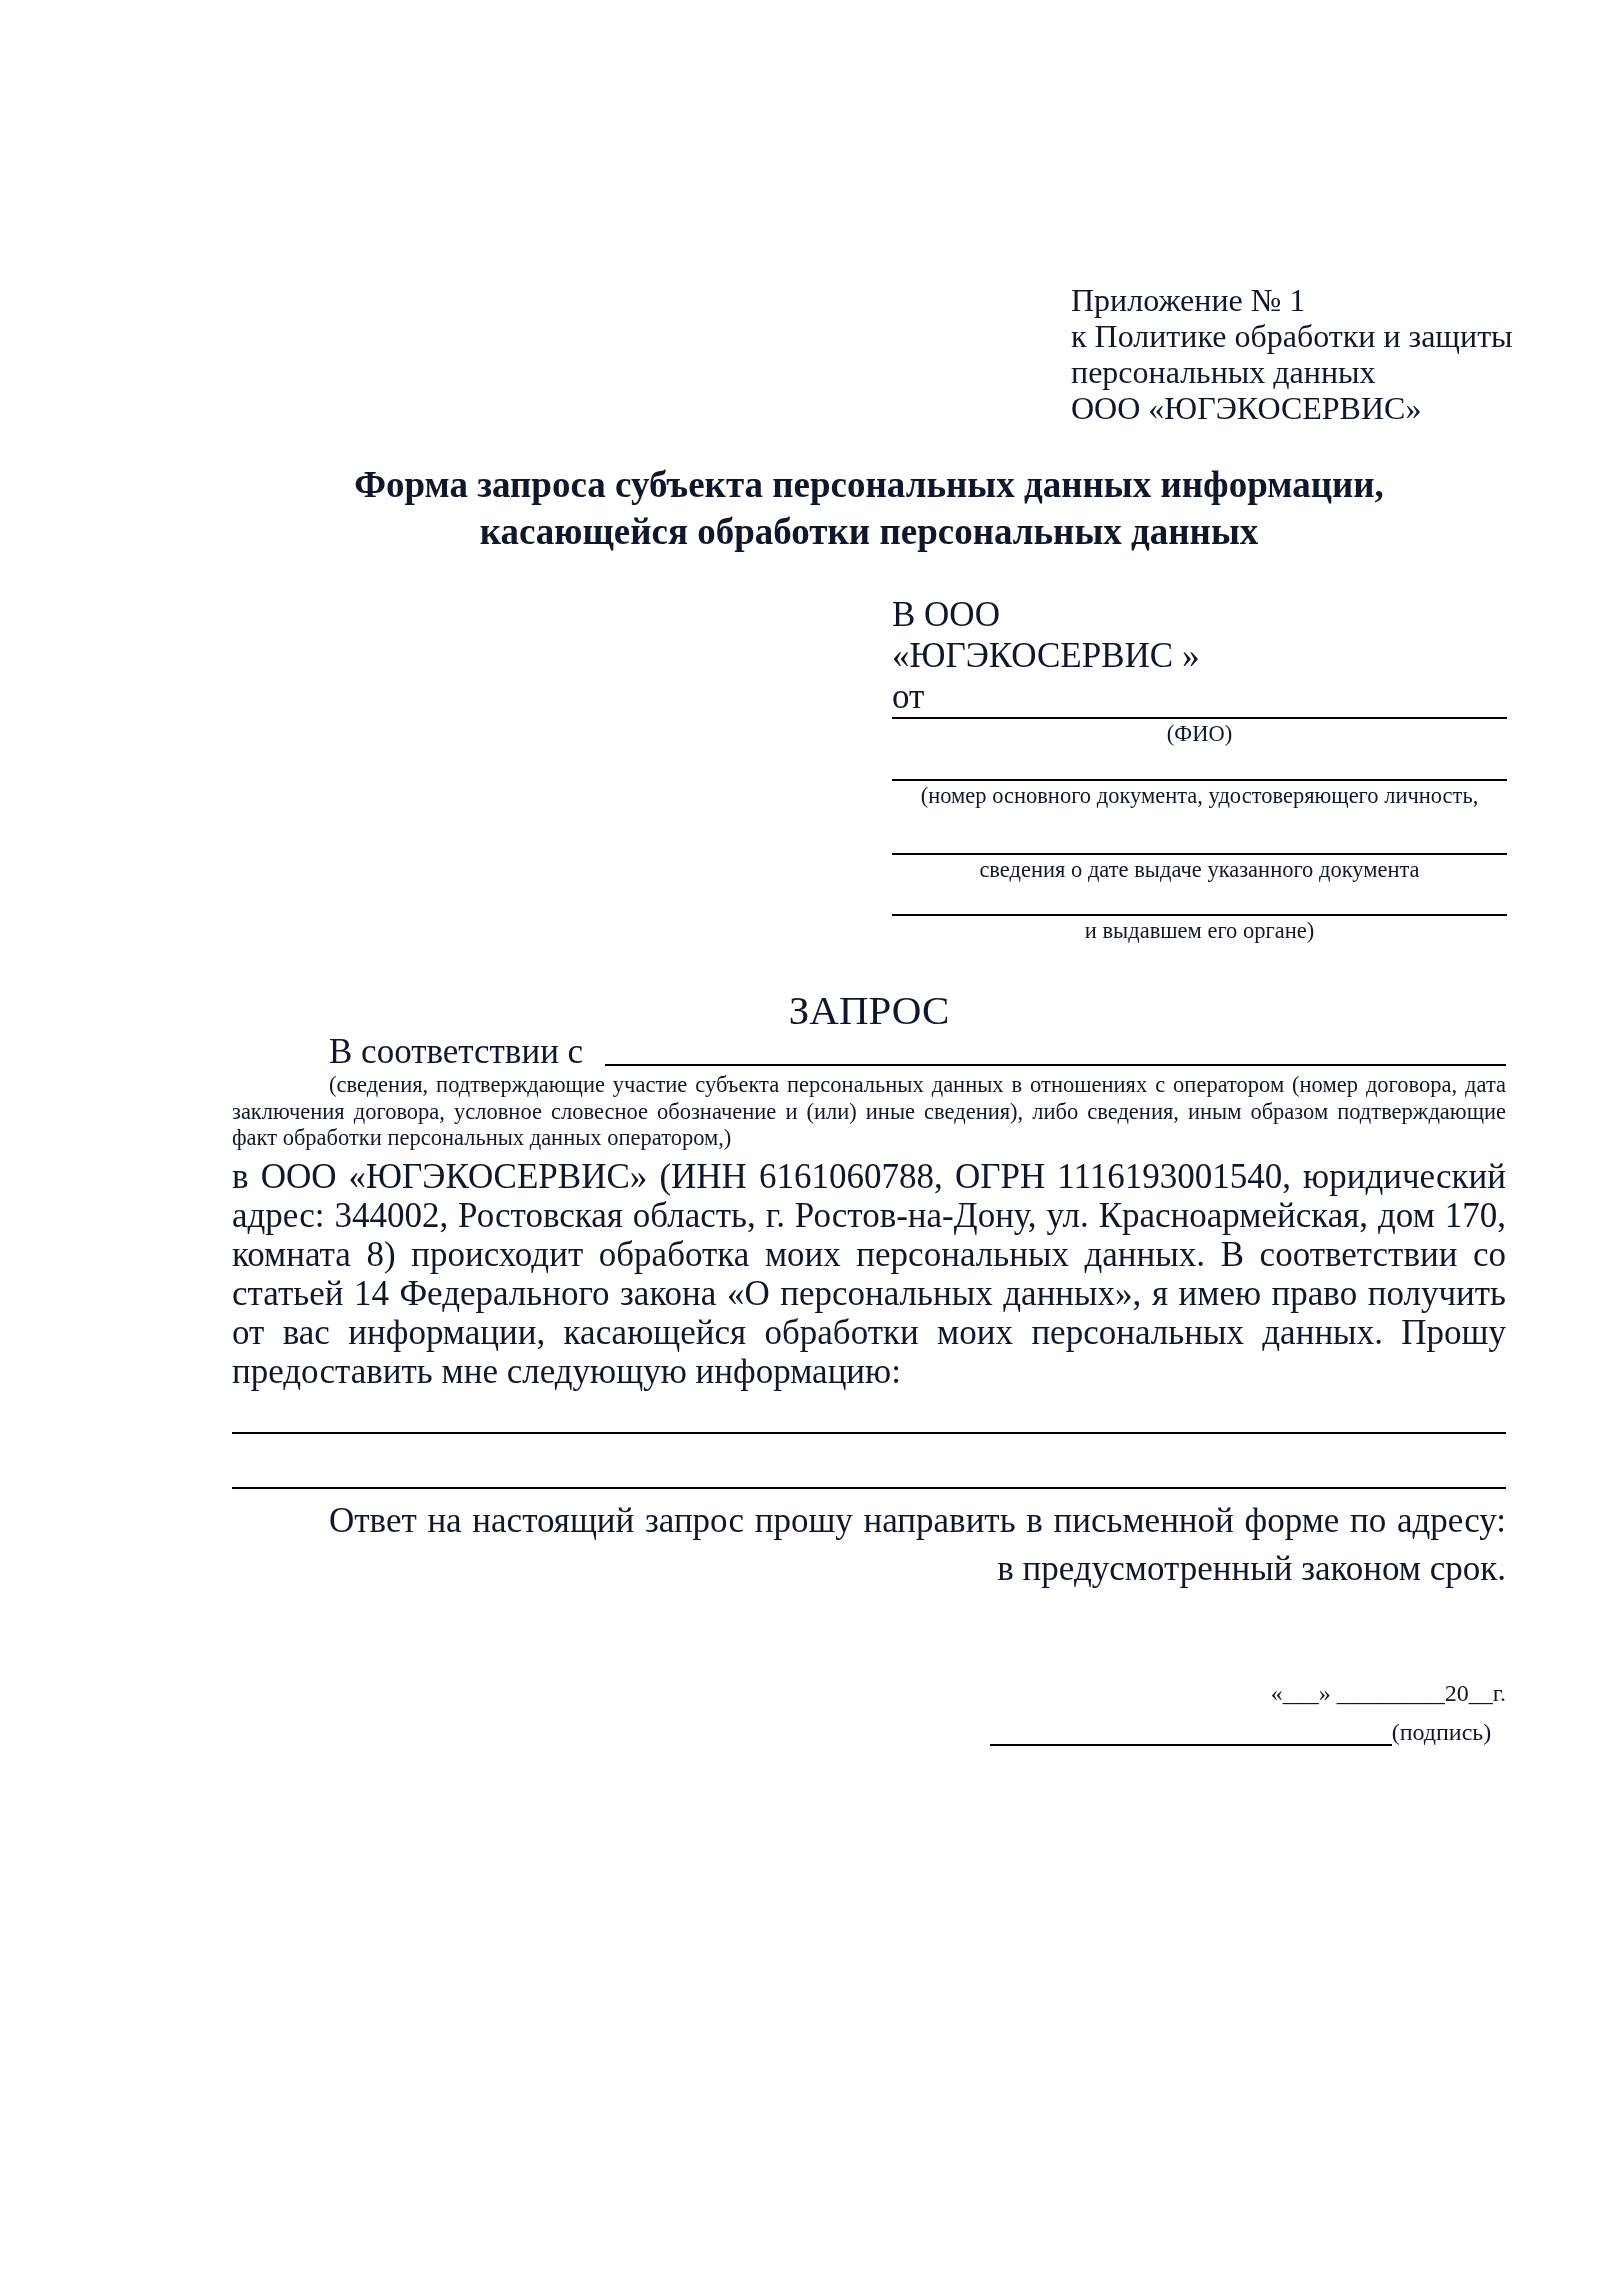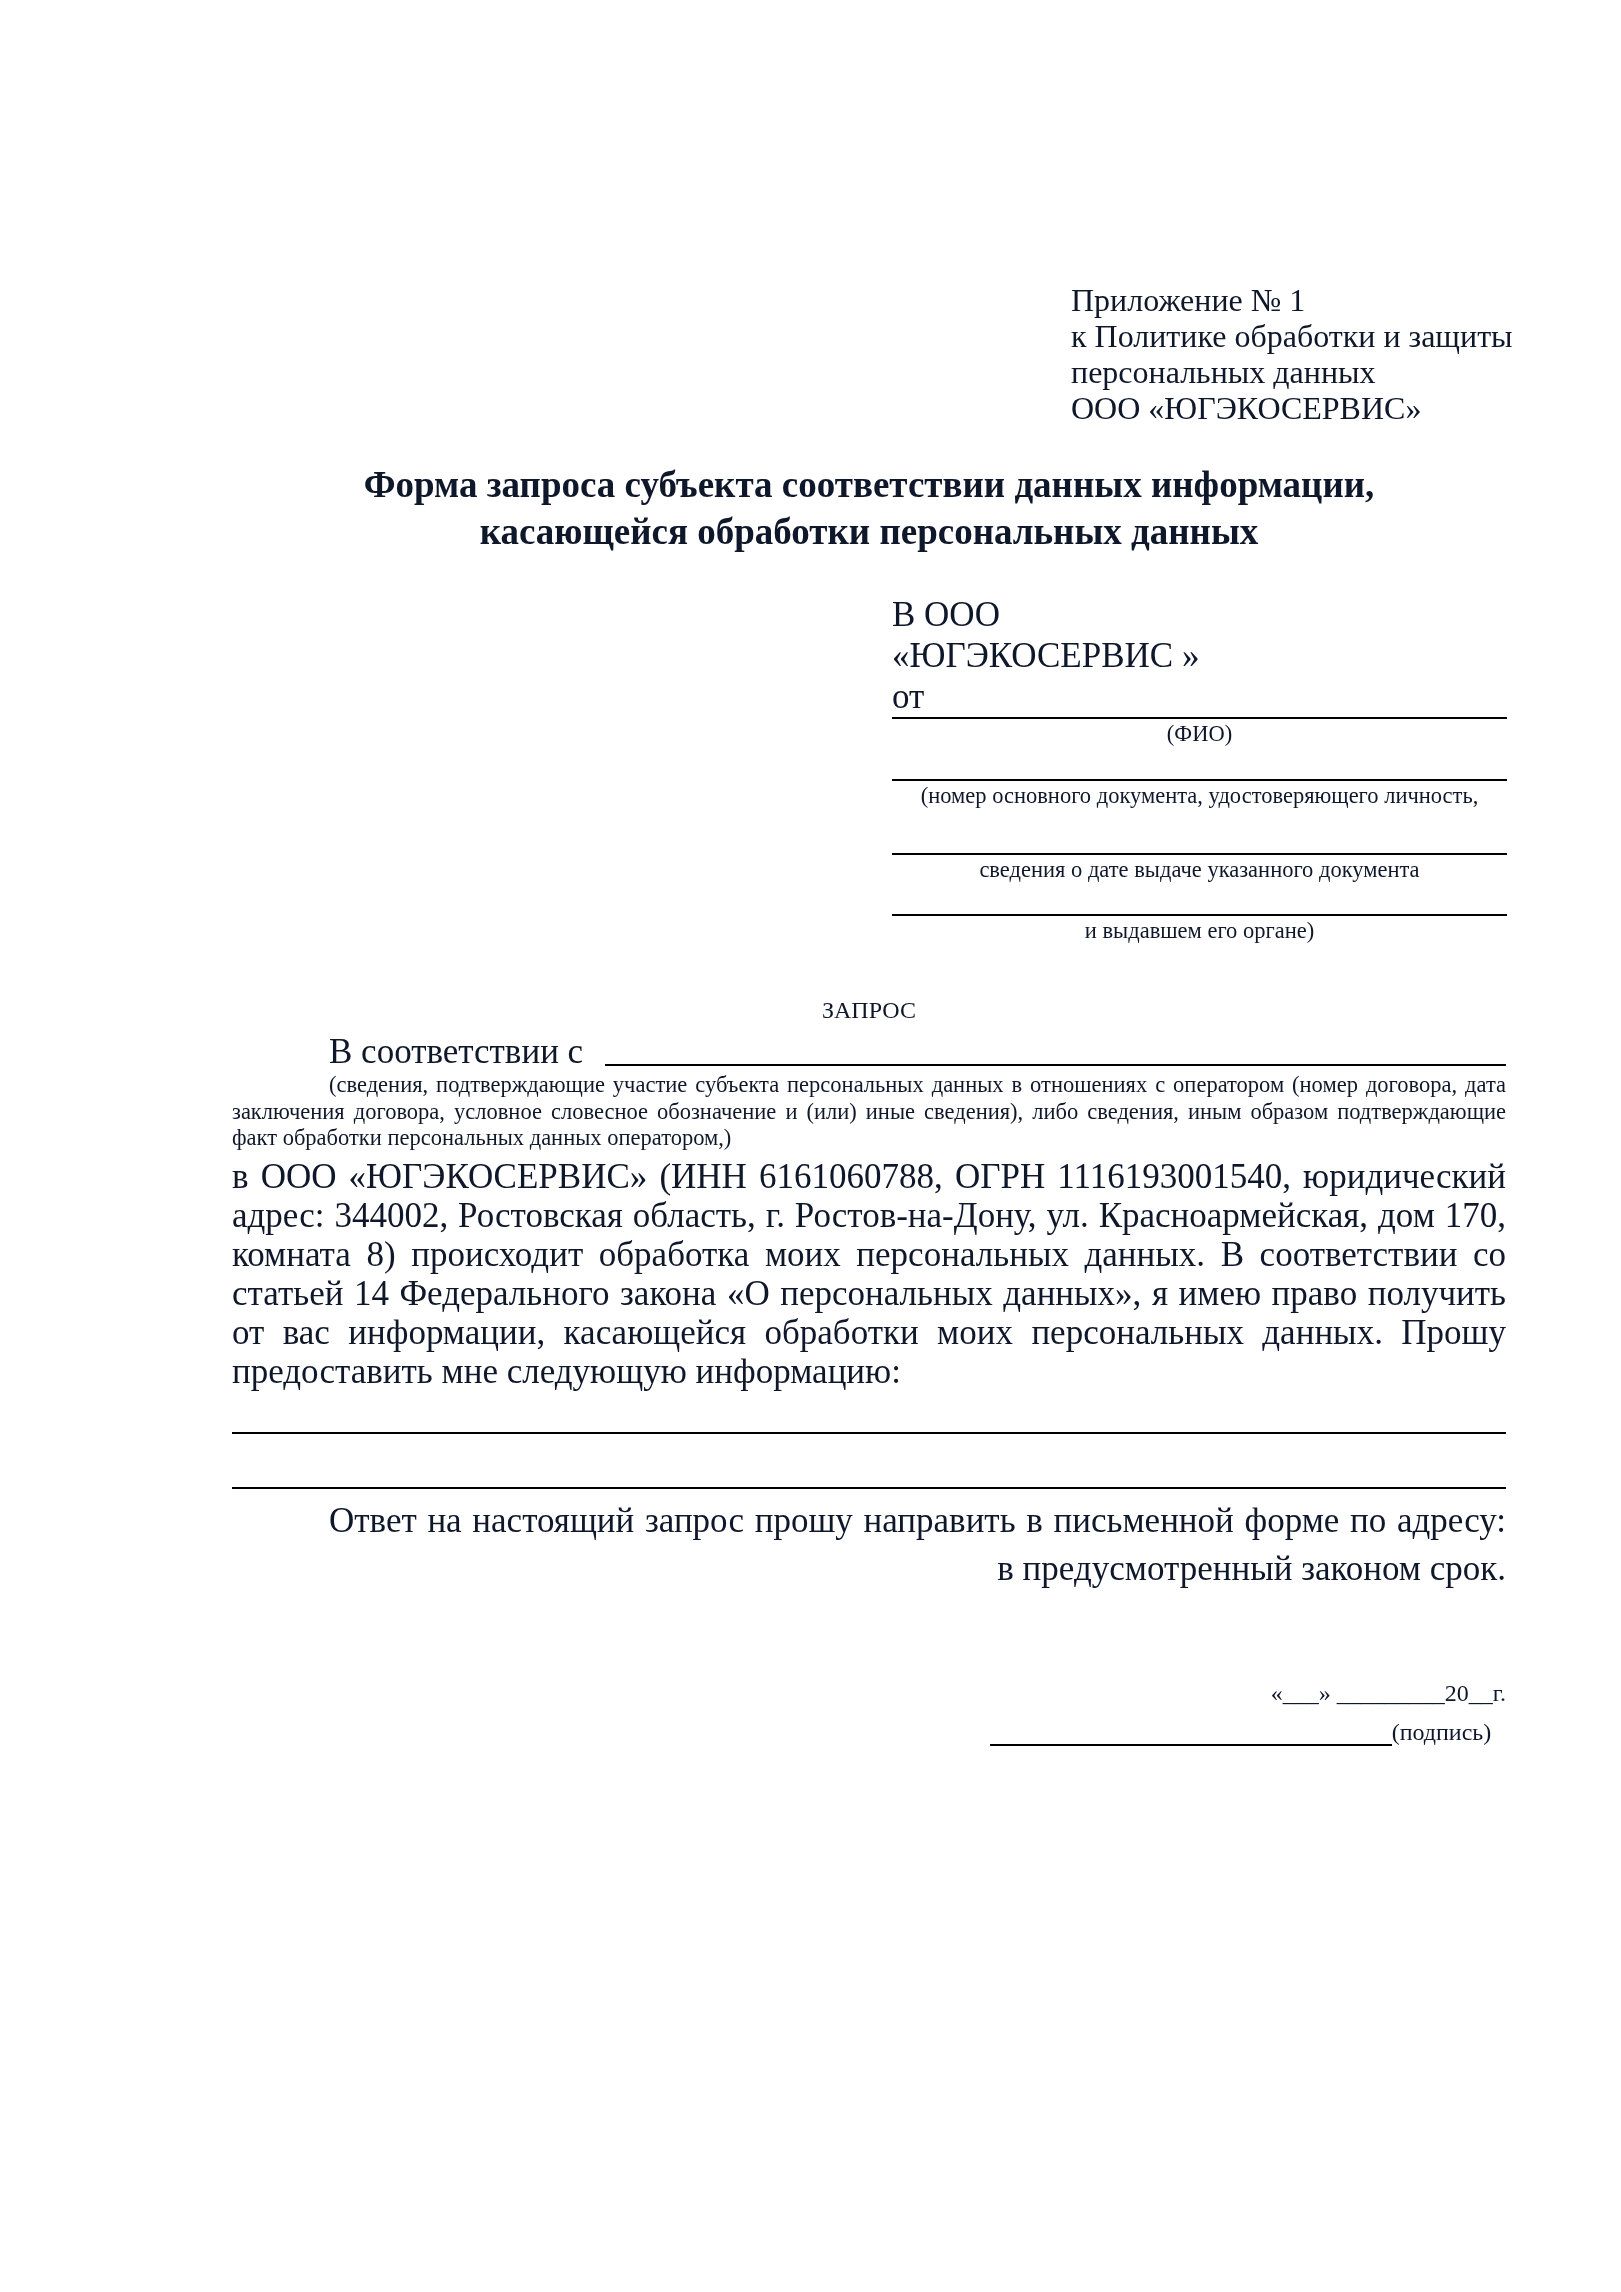--- a/index.html
+++ b/index.html
@@ -55,21 +55,21 @@
     line-height: 29px;
     text-align: center;
   }
   .fgap-a { margin-top: 31px; }
   .fgap-b { margin-top: 43px; }
   .fgap-c { margin-top: 30px; }
 
   .zapros-heading {
     margin-top: 45px;
     text-align: center;
-    font-size: 24px;
+    font-size: 41px;
     line-height: 41px;
   }
 
   .intro-row {
     display: flex;
     align-items: flex-end;
     padding-left: 97px;
     font-size: 35px;
     line-height: 41px;
     gap: 12px;
@@ -146,21 +146,21 @@
   <div class="content">
 
     <div class="doc-header">
       <div>Приложение № 1</div>
       <div>к Политике обработки и защиты</div>
       <div>персональных данных</div>
       <div>ООО «ЮГЭКОСЕРВИС»</div>
     </div>
 
     <div class="doc-title">
-      <div>Форма запроса субъекта соответствии данных информации,</div>
+      <div>Форма запроса субъекта персональных данных информации,</div>
       <div>касающейся обработки персональных данных</div>
     </div>
 
     <div class="addressee">
       <div class="addr-line">В ООО</div>
       <div class="addr-line">«ЮГЭКОСЕРВИС »</div>
       <div class="addr-line">от</div>
 
       <div class="field">
         <div class="field-rule"></div>

